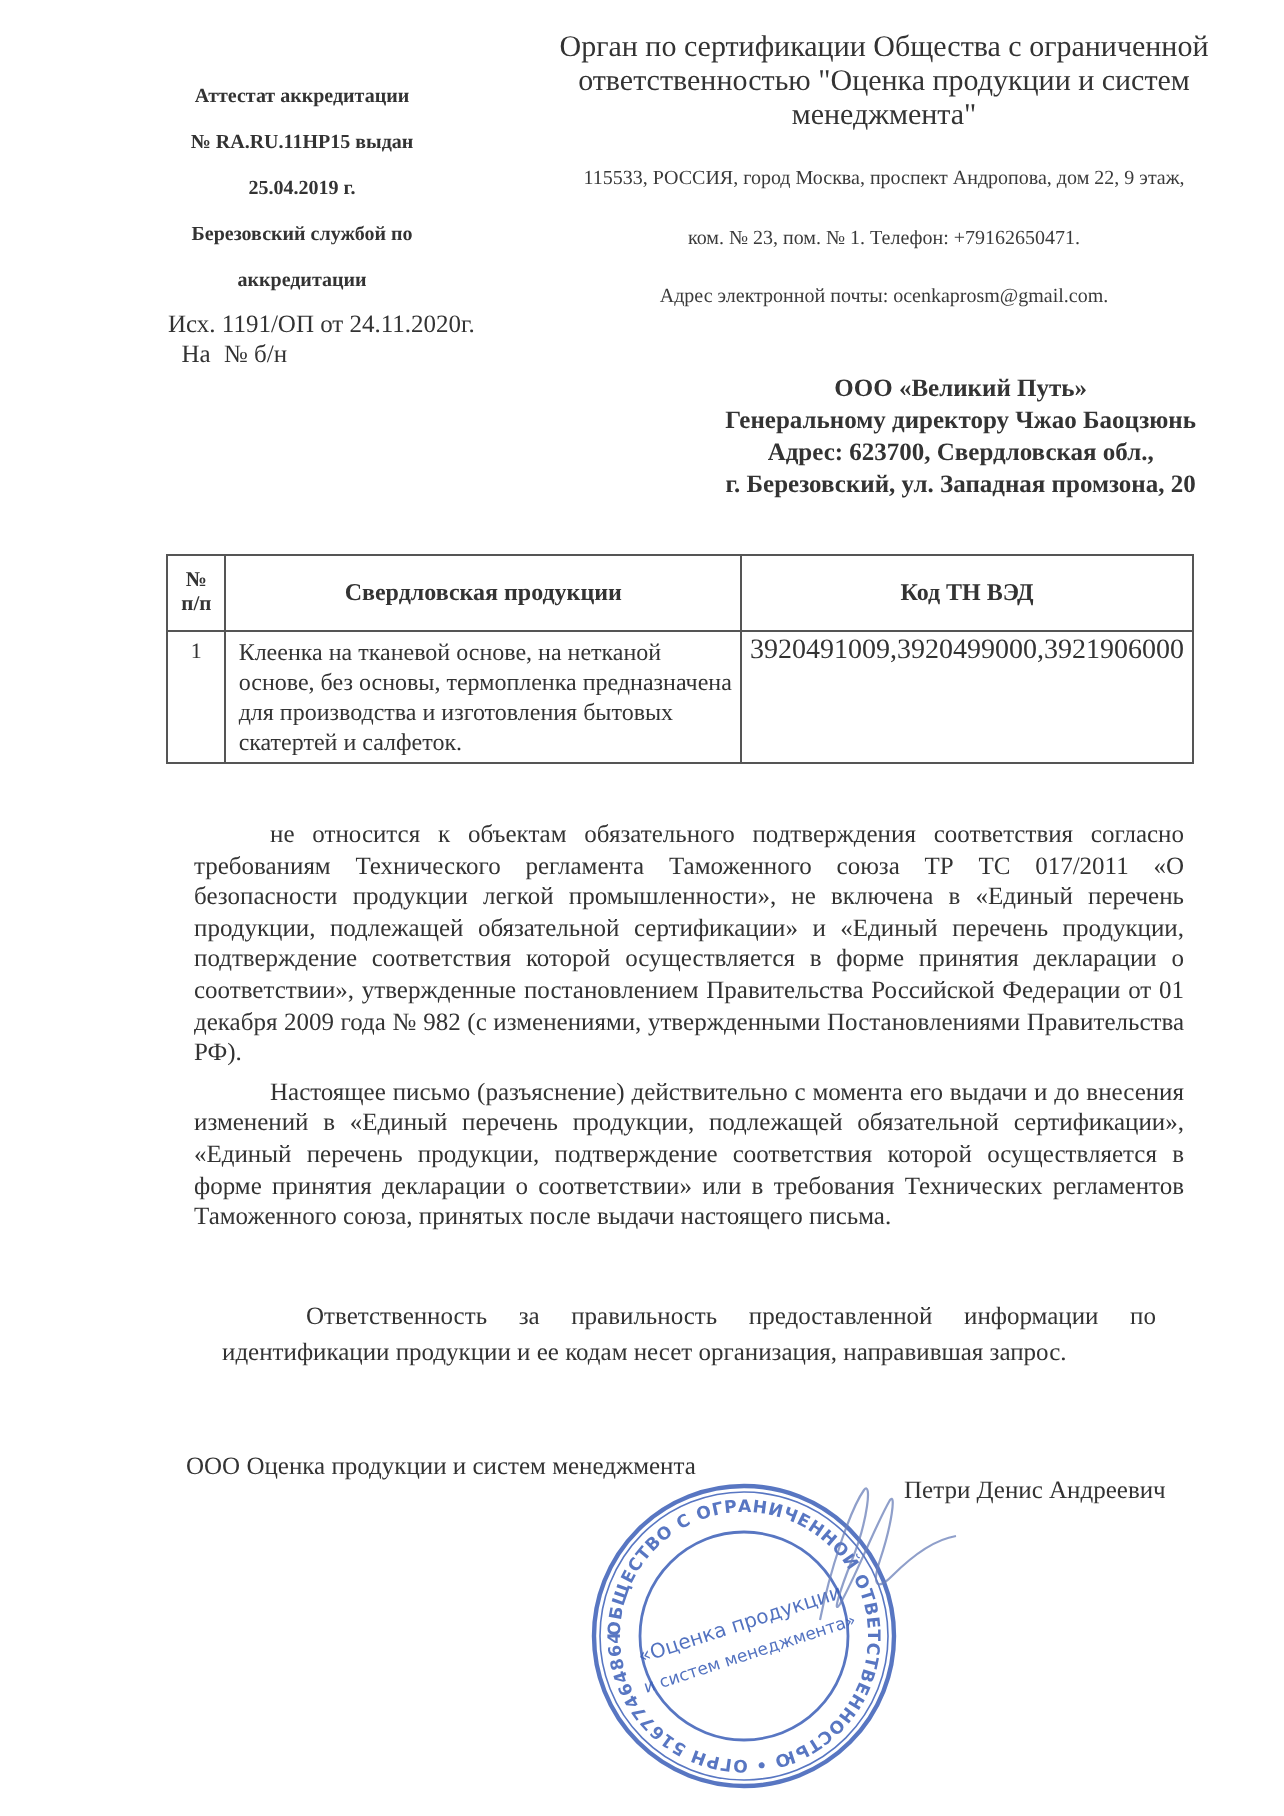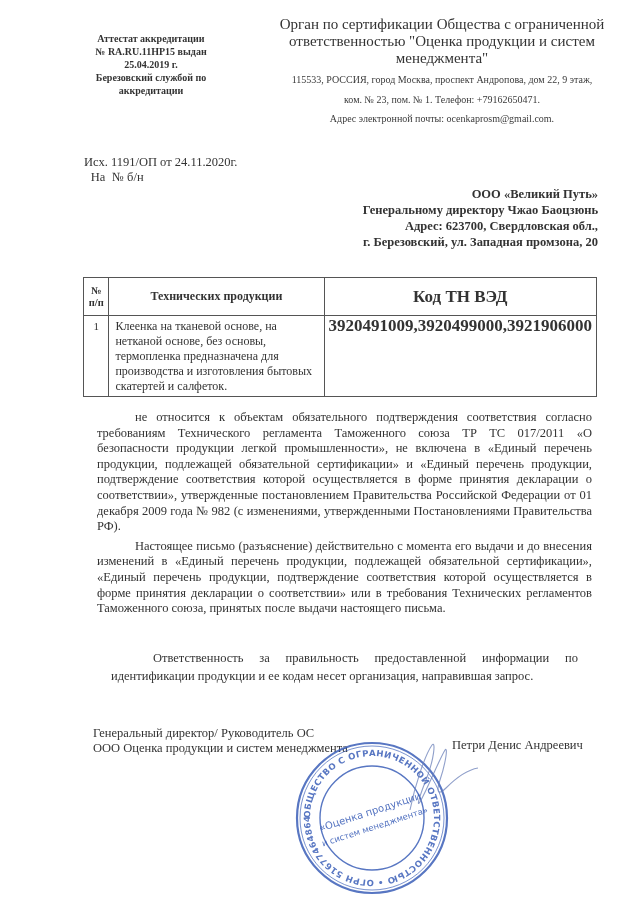--- a/index.html
+++ b/index.html
@@ -1,38 +1,38 @@
 <!DOCTYPE html>
 <html><head>
 <meta charset="utf-8">
 <style>
   html, body { margin: 0; padding: 0; background: #ffffff; }
   body { width: 642px; height: 908px; position: relative; overflow: hidden;
          font-family: "Liberation Serif", "DejaVu Serif", serif; color: #2a2a2a; }
   .abs { position: absolute; }
   .accred { left: 56px; top: 32px; width: 190px; text-align: center; font-weight: bold;
             font-size: 10px; line-height: 13px; color: #333; }
-  .accred div { white-space: nowrap; }
+  .accred div { white-space: nowrap; margin-top: 10px; }
   .org { left: 252px; top: 16px; width: 380px; text-align: center; }
   .org-name { font-size: 15px; line-height: 17px; color: #333; }
-  .org-addr { font-size: 10px; line-height: 12.5px; color: #3a3a3a; margin-top: 7px; }
+  .org-addr { font-size: 10px; line-height: 12.5px; color: #3a3a3a; margin-top: 17px; }
   .outgoing { left: 84px; top: 139px; font-size: 12.5px; line-height: 15px; color: #333; margin-top: 16px; }
   .outgoing .na { display: inline-block; width: 28px; text-align: center; }
-  .recipient { right: 44px; top: 186px; text-align: right; font-weight: bold;
+  .recipient { right: 44px; top: 186px; text-align: center; font-weight: bold;
                font-size: 12.5px; line-height: 16px; color: #333; }
   table.products { position: absolute; left: 83px; top: 277px; width: 514px;
                    border-collapse: collapse; font-size: 12px; color: #333; }
   table.products td, table.products th { border: 1px solid #555; vertical-align: top; }
   table.products th { font-weight: bold; height: 35px; vertical-align: middle; text-align: center; }
   th.col-num { width: 29px; font-size: 10.5px; line-height: 12px; }
   th.col-name { width: 284px; font-size: 12px; }
-  th.col-code { font-size: 17px; margin-left: 36px; }
+  th.col-code { font-size: 12px; margin-left: 36px; }
   td.num { text-align: center; font-size: 11px; padding-top: 4px; }
   td.name { padding: 3px 4px 2px 6px; line-height: 15px; height: 58px; }
-  td.code { padding: 3px 4px; font-size: 17px; line-height: 13px; font-weight: bold; }
+  td.code { padding: 3px 4px; font-size: 14px; line-height: 13px; }
   .body-text { left: 93px; top: 406px; width: 503px; font-size: 12.5px; line-height: 15.6px;
                text-align: justify; color: #333; }
   .body-text p { margin: 4px; text-indent: 38px; }
   .resp { left: 93px; top: 631px; width: 503px; font-size: 12.5px; line-height: 18px;
           text-align: justify; color: #333; }
   .resp p { margin: 18px; text-indent: 42px; }
   .sign-left { left: 93px; top: 726px; font-size: 12.5px; line-height: 15px; color: #333; }
   .sign-right { left: 452px; top: 738px; font-size: 12.5px; color: #333; text-align: right; }
   .stamp { left: 292px; top: 738px; width: 160px; height: 160px; }
   .signature { left: 390px; top: 740px; width: 90px; height: 80px; }
@@ -71,21 +71,21 @@
   <div>г. Березовский, ул. Западная промзона, 20</div>
 </div>
 
 <table class="products">
   <thead>
     <tr>
       <th class="col-num">
         <span>№</span><br>
         <span>п/п</span>
       </th>
-      <th class="col-name">Технических продукции</th>
+      <th class="col-name">Свердловская продукции</th>
       <th class="col-code">Код ТН ВЭД</th>
     </tr>
   </thead>
   <tbody>
     <tr>
       <td class="num">1</td>
       <td class="name">Клеенка на тканевой основе, на нетканой основе, без основы, термопленка предназначена для производства и изготовления бытовых скатертей и салфеток.</td>
       <td class="code">3920491009,3920499000,3921906000</td>
     </tr>
   </tbody>
@@ -94,21 +94,20 @@
 <div class="abs body-text">
   <p>не относится к объектам обязательного подтверждения соответствия согласно требованиям Технического регламента Таможенного союза ТР ТС 017/2011 «О безопасности продукции легкой промышленности», не включена в «Единый перечень продукции, подлежащей обязательной сертификации» и «Единый перечень продукции, подтверждение соответствия которой осуществляется в форме принятия декларации о соответствии», утвержденные постановлением Правительства Российской Федерации от 01 декабря 2009 года № 982 (с изменениями, утвержденными Постановлениями Правительства РФ).</p>
   <p>Настоящее письмо (разъяснение) действительно с момента его выдачи и до внесения изменений в «Единый перечень продукции, подлежащей обязательной сертификации», «Единый перечень продукции, подтверждение соответствия которой осуществляется в форме принятия декларации о соответствии» или в требования Технических регламентов Таможенного союза, принятых после выдачи настоящего письма.</p>
 </div>
 
 <div class="abs resp">
   <p>Ответственность за правильность предоставленной информации по идентификации продукции и ее кодам несет организация, направившая запрос.</p>
 </div>
 
 <div class="abs sign-left">
-  <div>Генеральный директор/ Руководитель ОС</div>
   <div>ООО Оценка продукции и систем менеджмента</div>
 </div>
 <div class="abs sign-right">Петри Денис Андреевич</div>
 
 <svg class="abs stamp" viewBox="0 0 160 160">
   <defs>
     <path id="stampArc" d="M80,80 m-62,0 a62,62 0 1,1 124,0 a62,62 0 1,1 -124,0"></path>
   </defs>
   <g fill="none" stroke="#3b5fb8" opacity="0.85">
     <circle cx="80" cy="80" r="75" stroke-width="2.2"></circle>

